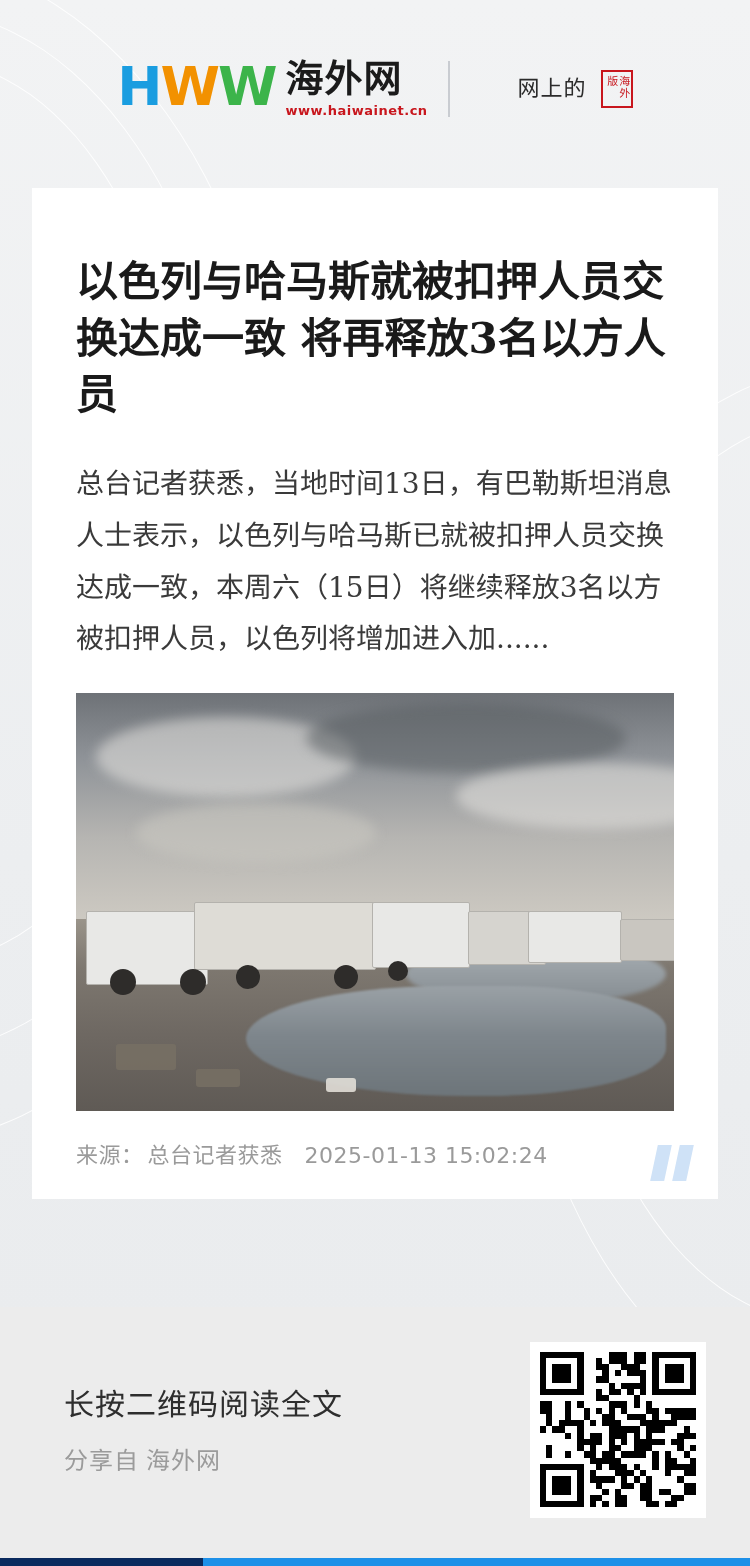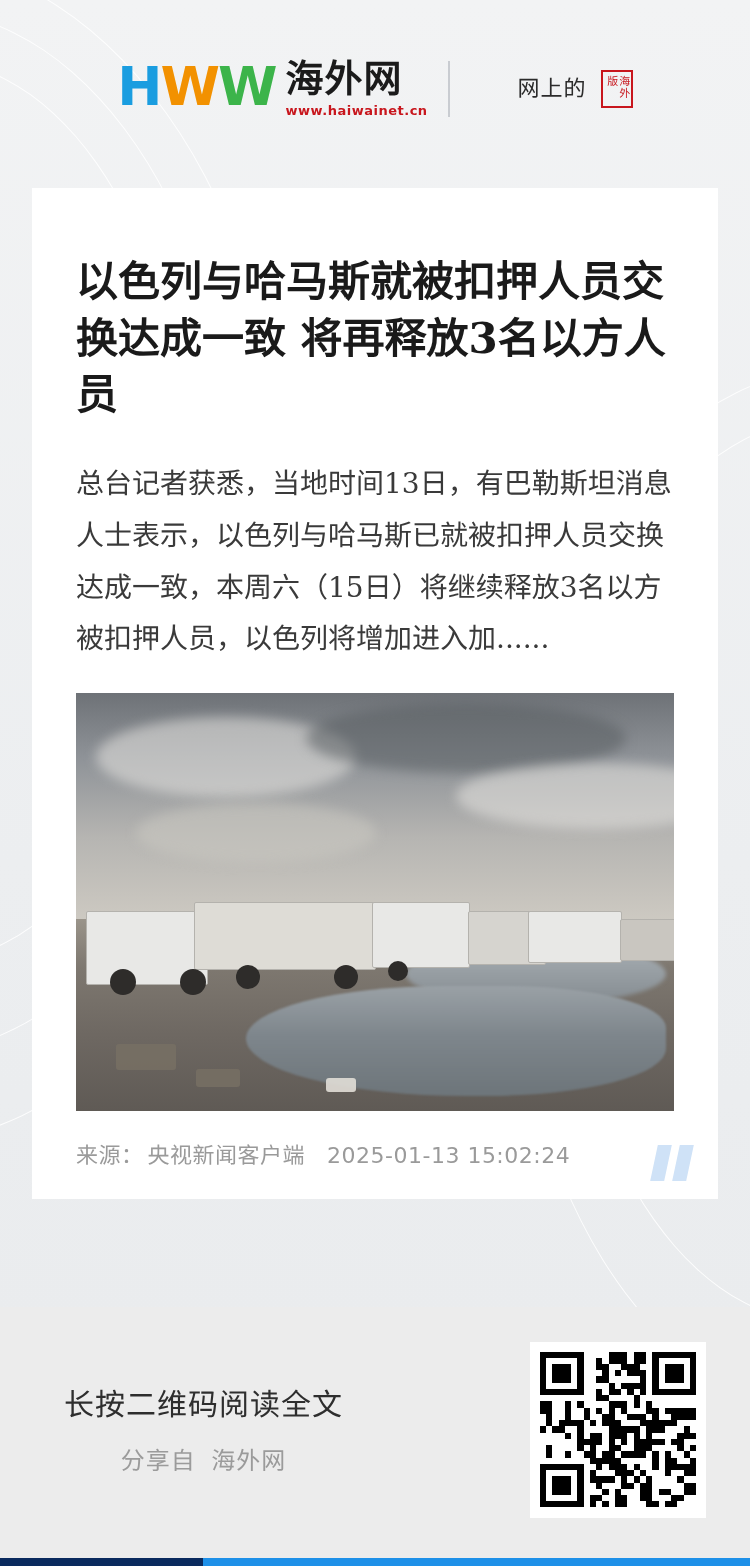--- a/index.html
+++ b/index.html
@@ -262,25 +262,24 @@
     gap: 17px;
     padding-bottom: 18px;
   }
   .footer-main {
     font-family: "DejaVu Sans", sans-serif;
     font-size: 30px;
     color: #2e2e2e;
     letter-spacing: 1px;
   }
   .footer-sub {
-    font-family: Liberation Mono, monospace;
+    font-family: Liberation Serif, serif;
     font-size: 24px;
     color: #9b9b9b;
     letter-spacing: 1px;
-    text-align: center;
   }
   .qr {
     width: 176px;
     height: 176px;
     background: #ffffff;
     padding: 10px;
     box-sizing: border-box;
     margin-bottom: 14px;
   }
   .qr-grid {
@@ -365,21 +364,21 @@
       <div class="wheel" style="left:258px; top:65%; width:24px; height:24px;"></div>
       <div class="wheel" style="left:312px; top:64%; width:20px; height:20px;"></div>
 
       <div class="debris" style="left:40px; top:84%; width:60px; height:26px;"></div>
       <div class="debris" style="left:120px; top:90%; width:44px; height:18px;"></div>
       <div class="debris" style="left:250px; top:92%; width:30px; height:14px; background:rgba(225,222,215,0.9);"></div>
 
     </div>
 
     <div class="meta">
-      <span class="src-label">来源：</span><span>央视新闻客户端</span><span class="time">2025-01-13 15:02:24</span>
+      <span class="src-label">来源：</span><span>总台记者获悉</span><span class="time">2025-01-13 15:02:24</span>
     </div>
 
     <div class="quote-mark">
       <span></span>
       <span></span>
     </div>
   </div>
 
   <div class="footer">
     <div class="footer-texts">

